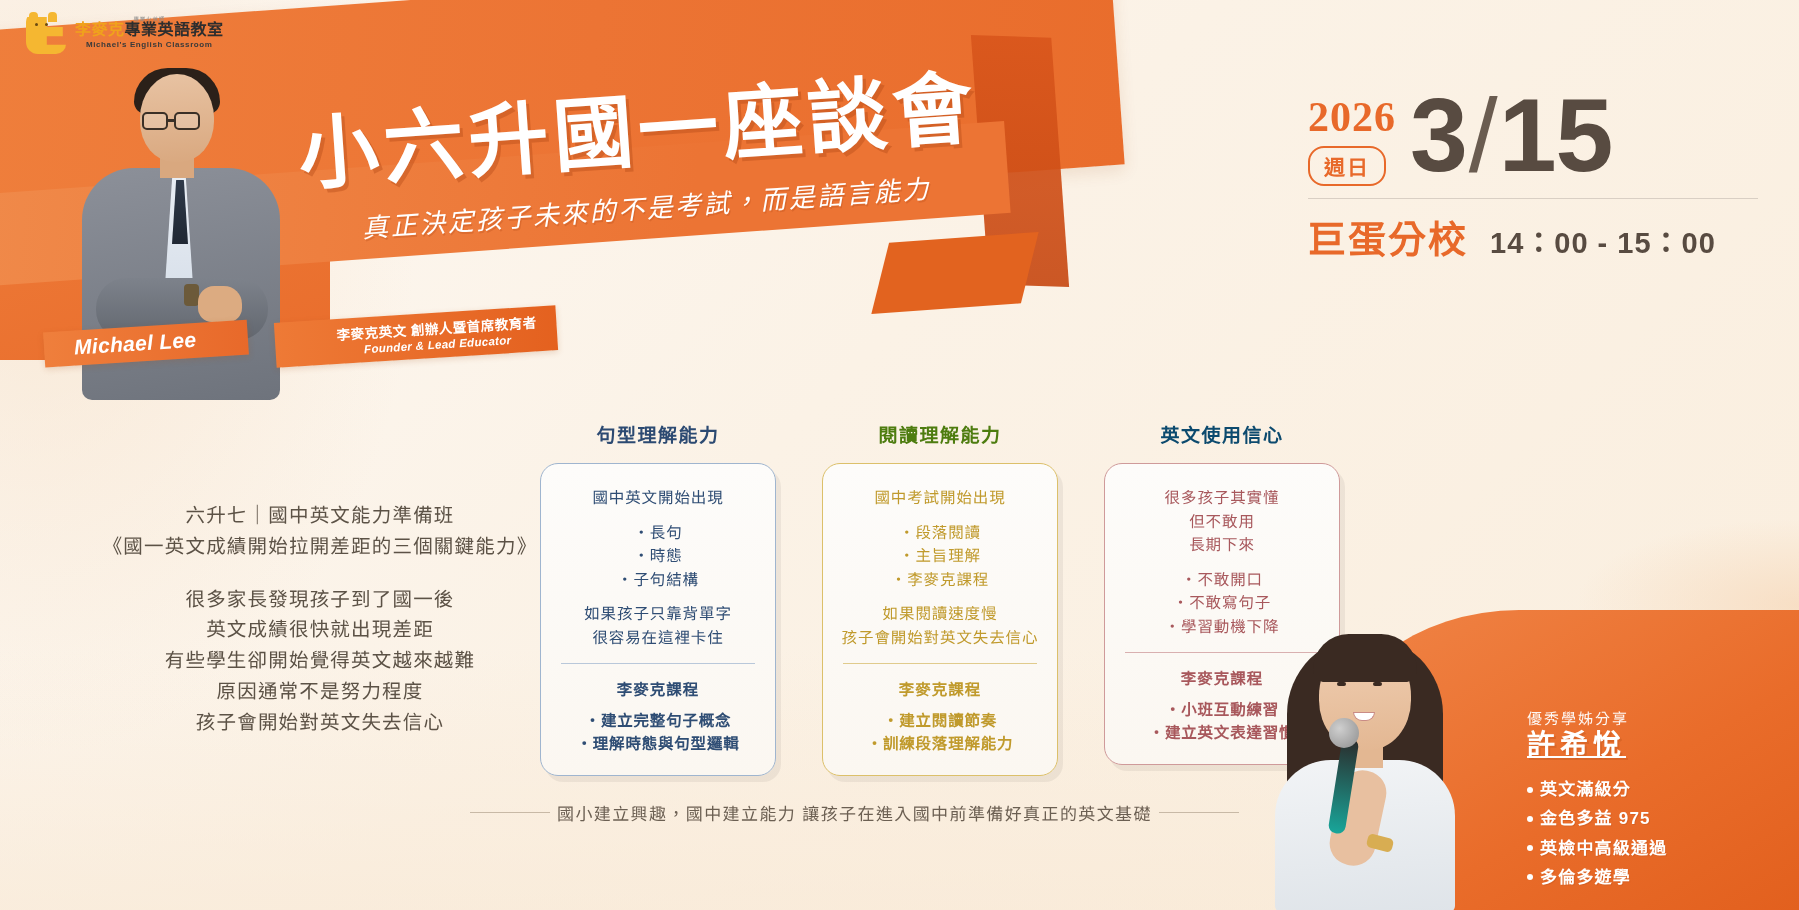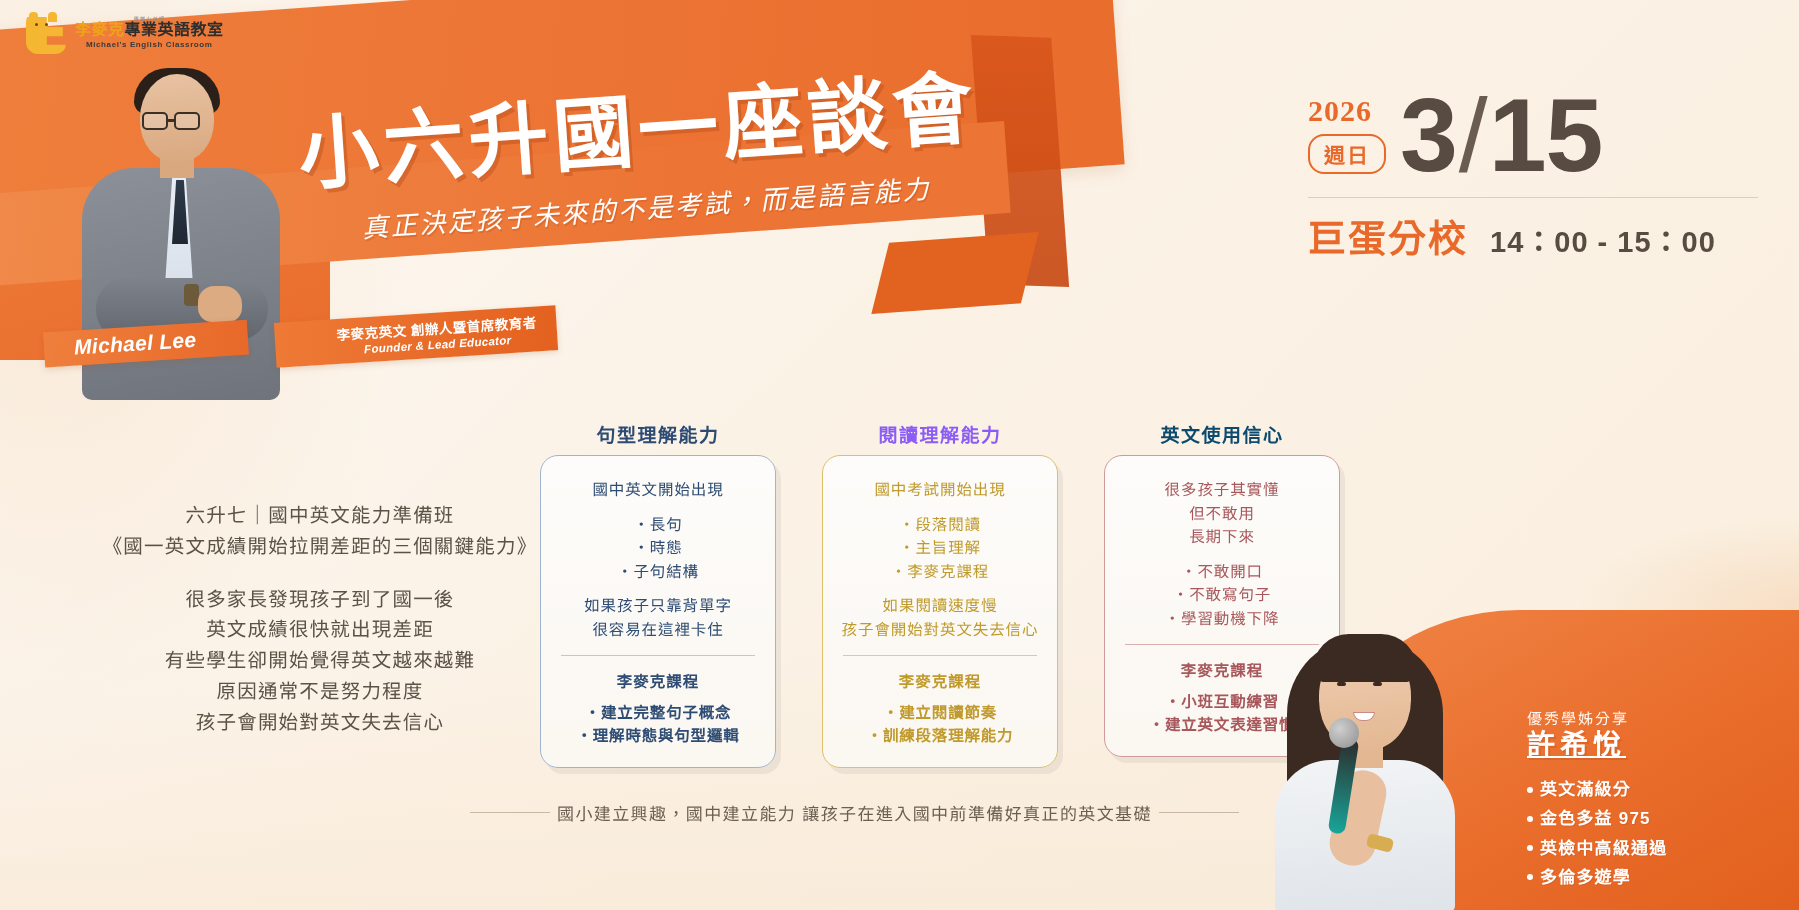--- a/index.html
+++ b/index.html
@@ -152,21 +152,21 @@
     margin-top:16px; margin-left:58px; white-space:nowrap;
     text-shadow:1px 2px 0 rgba(176,72,22,.28);
   }
 
   
   .datebox{ position:absolute; left:1308px; top:86px; width:450px; z-index:30; }
   .date-row{ display:flex; align-items:flex-start; gap:14px; }
   .date-left{ padding-top:10px; }
   .date-year{
     font-family:"Liberation Serif","DejaVu Serif",serif;
-    font-size:30px; font-weight:700; color:#e8692a; letter-spacing:1px; line-height:1;
+    font-size:42px; font-weight:700; color:#e8692a; letter-spacing:1px; line-height:1;
   }
   .date-dow{
     margin-top:8px; border:2px solid #e8692a; border-radius:16px;
     padding:3px 14px; color:#e8692a; font-size:21px; font-weight:700;
     display:inline-block; letter-spacing:2px;
   }
   .date-big{
     font-family:"Liberation Sans","DejaVu Sans",sans-serif;
     font-size:104px; font-weight:700; color:#584b41; line-height:.95;
     letter-spacing:-1px; white-space:nowrap;
@@ -180,40 +180,40 @@
   
   .leftcopy{
     position:absolute; left:100px; top:500px; width:440px; text-align:center;
     color:#5c5246; font-size:19.5px; line-height:1.58; letter-spacing:1.2px; z-index:20;
   }
   .leftcopy .gap{ height:22px; }
 
   
   .cards{ position:absolute; left:540px; top:420px; width:800px; display:flex; gap:46px; z-index:20; }
   .card-col{ width:236px; }
-  .card-head{ text-align:center; font-size:19px; font-weight:700; letter-spacing:1.5px; margin-bottom:8px; }
+  .card-head{ text-align:center; font-size:19px; font-weight:700; letter-spacing:1.5px; margin-bottom:16px; }
   .card{
     border-radius:18px; padding:22px 14px 20px 14px;
     background:linear-gradient(180deg,#fdfcfa,#fbf7f1);
     box-shadow:5px 6px 0 rgba(0,0,0,.055);
     min-height:272px;
   }
   .card p{ text-align:center; line-height:1.52; font-size:15.5px; letter-spacing:.9px; }
   .card .lead{ margin-bottom:11px; }
   .card .bullets{ margin-bottom:11px; }
   .card .divider{ height:1px; margin:14px 6px; }
   .card .ctitle{ font-weight:700; font-size:15.5px; margin-bottom:7px; letter-spacing:1px; }
   .card .citem{ font-weight:700; font-size:15.5px; letter-spacing:.8px; line-height:1.5; }
 
   .c-blue .card-head{ color:#2c4a72; }
   .c-blue .card{ border:1.6px solid #9fb5cf; }
   .c-blue p, .c-blue .ctitle, .c-blue .citem{ color:#2f4d74; }
   .c-blue .divider{ background:#b9c8da; }
 
-  .c-gold .card-head{ color:#8b5cf6; }
+  .c-gold .card-head{ color:#4d7c0f; }
   .c-gold .card{ border:1.6px solid #dcc06a; }
   .c-gold p, .c-gold .ctitle, .c-gold .citem{ color:#c09a2c; }
   .c-gold .divider{ background:#e0cb8c; }
 
   .c-rose .card-head{ color:#0c4a6e; }
   .c-rose .card{ border:1.6px solid #cf9a9a; }
   .c-rose p, .c-rose .ctitle, .c-rose .citem{ color:#a8585c; }
   .c-rose .divider{ background:#d9b0b0; }
 
   

